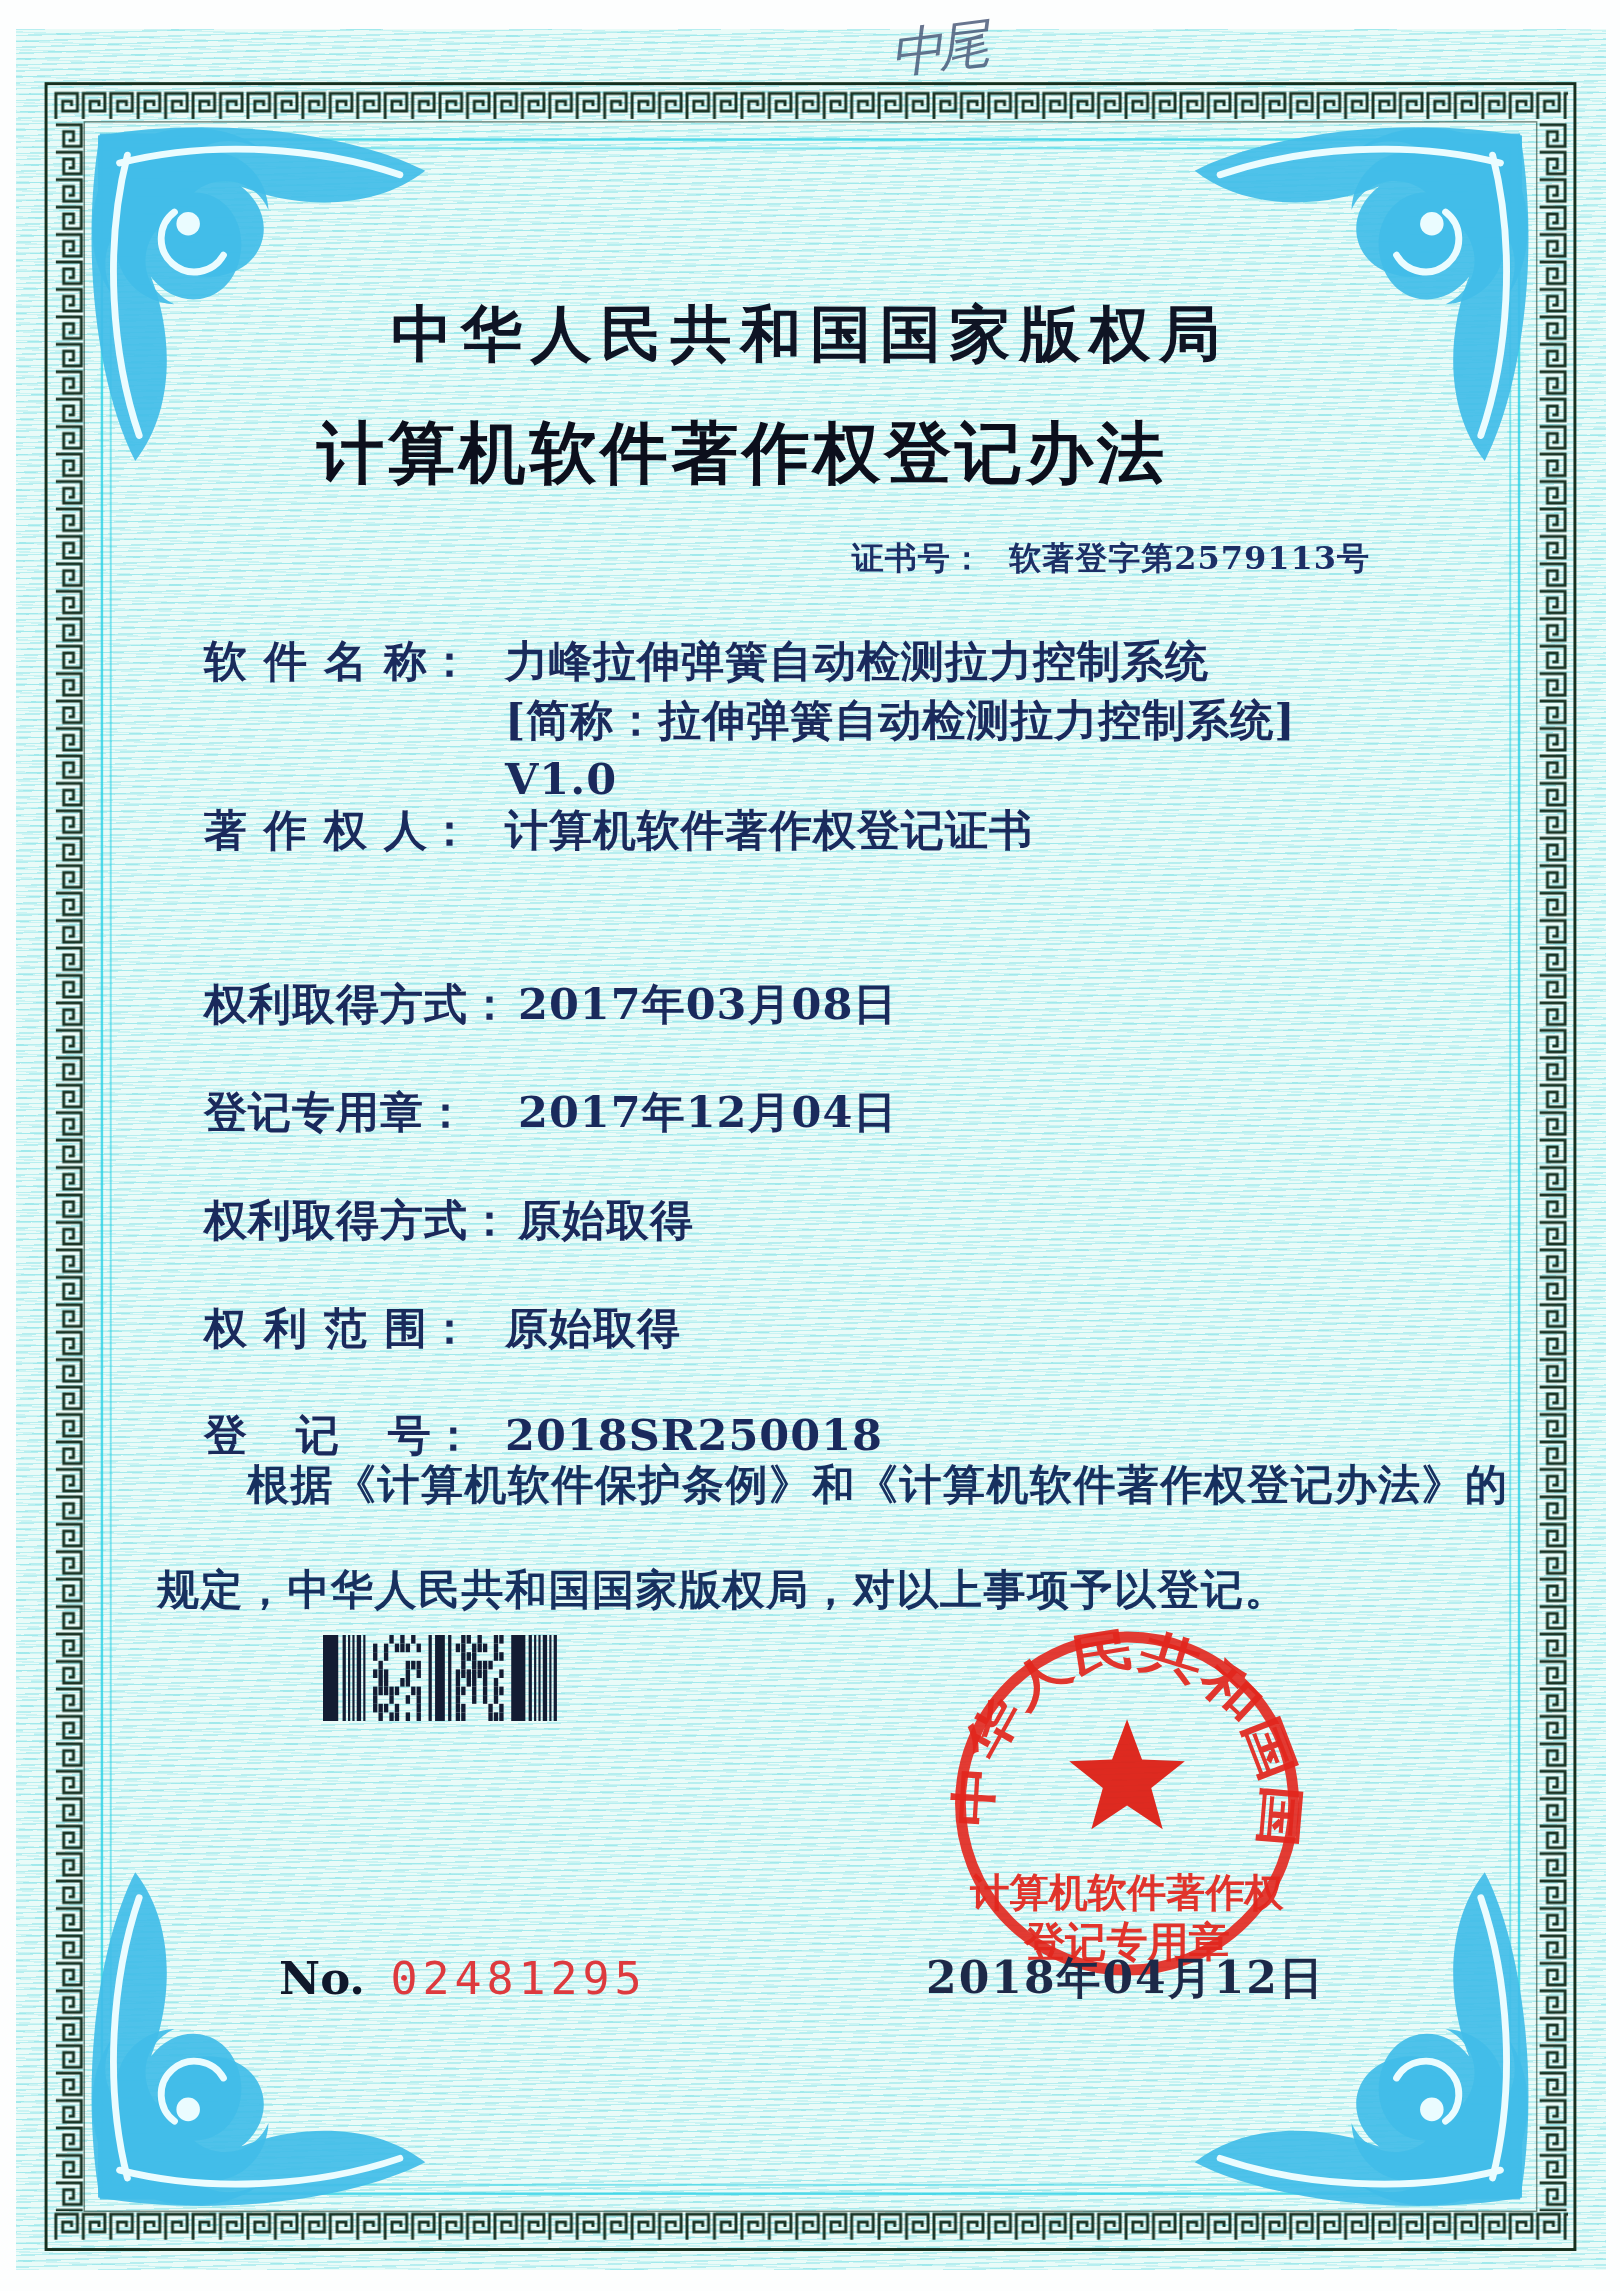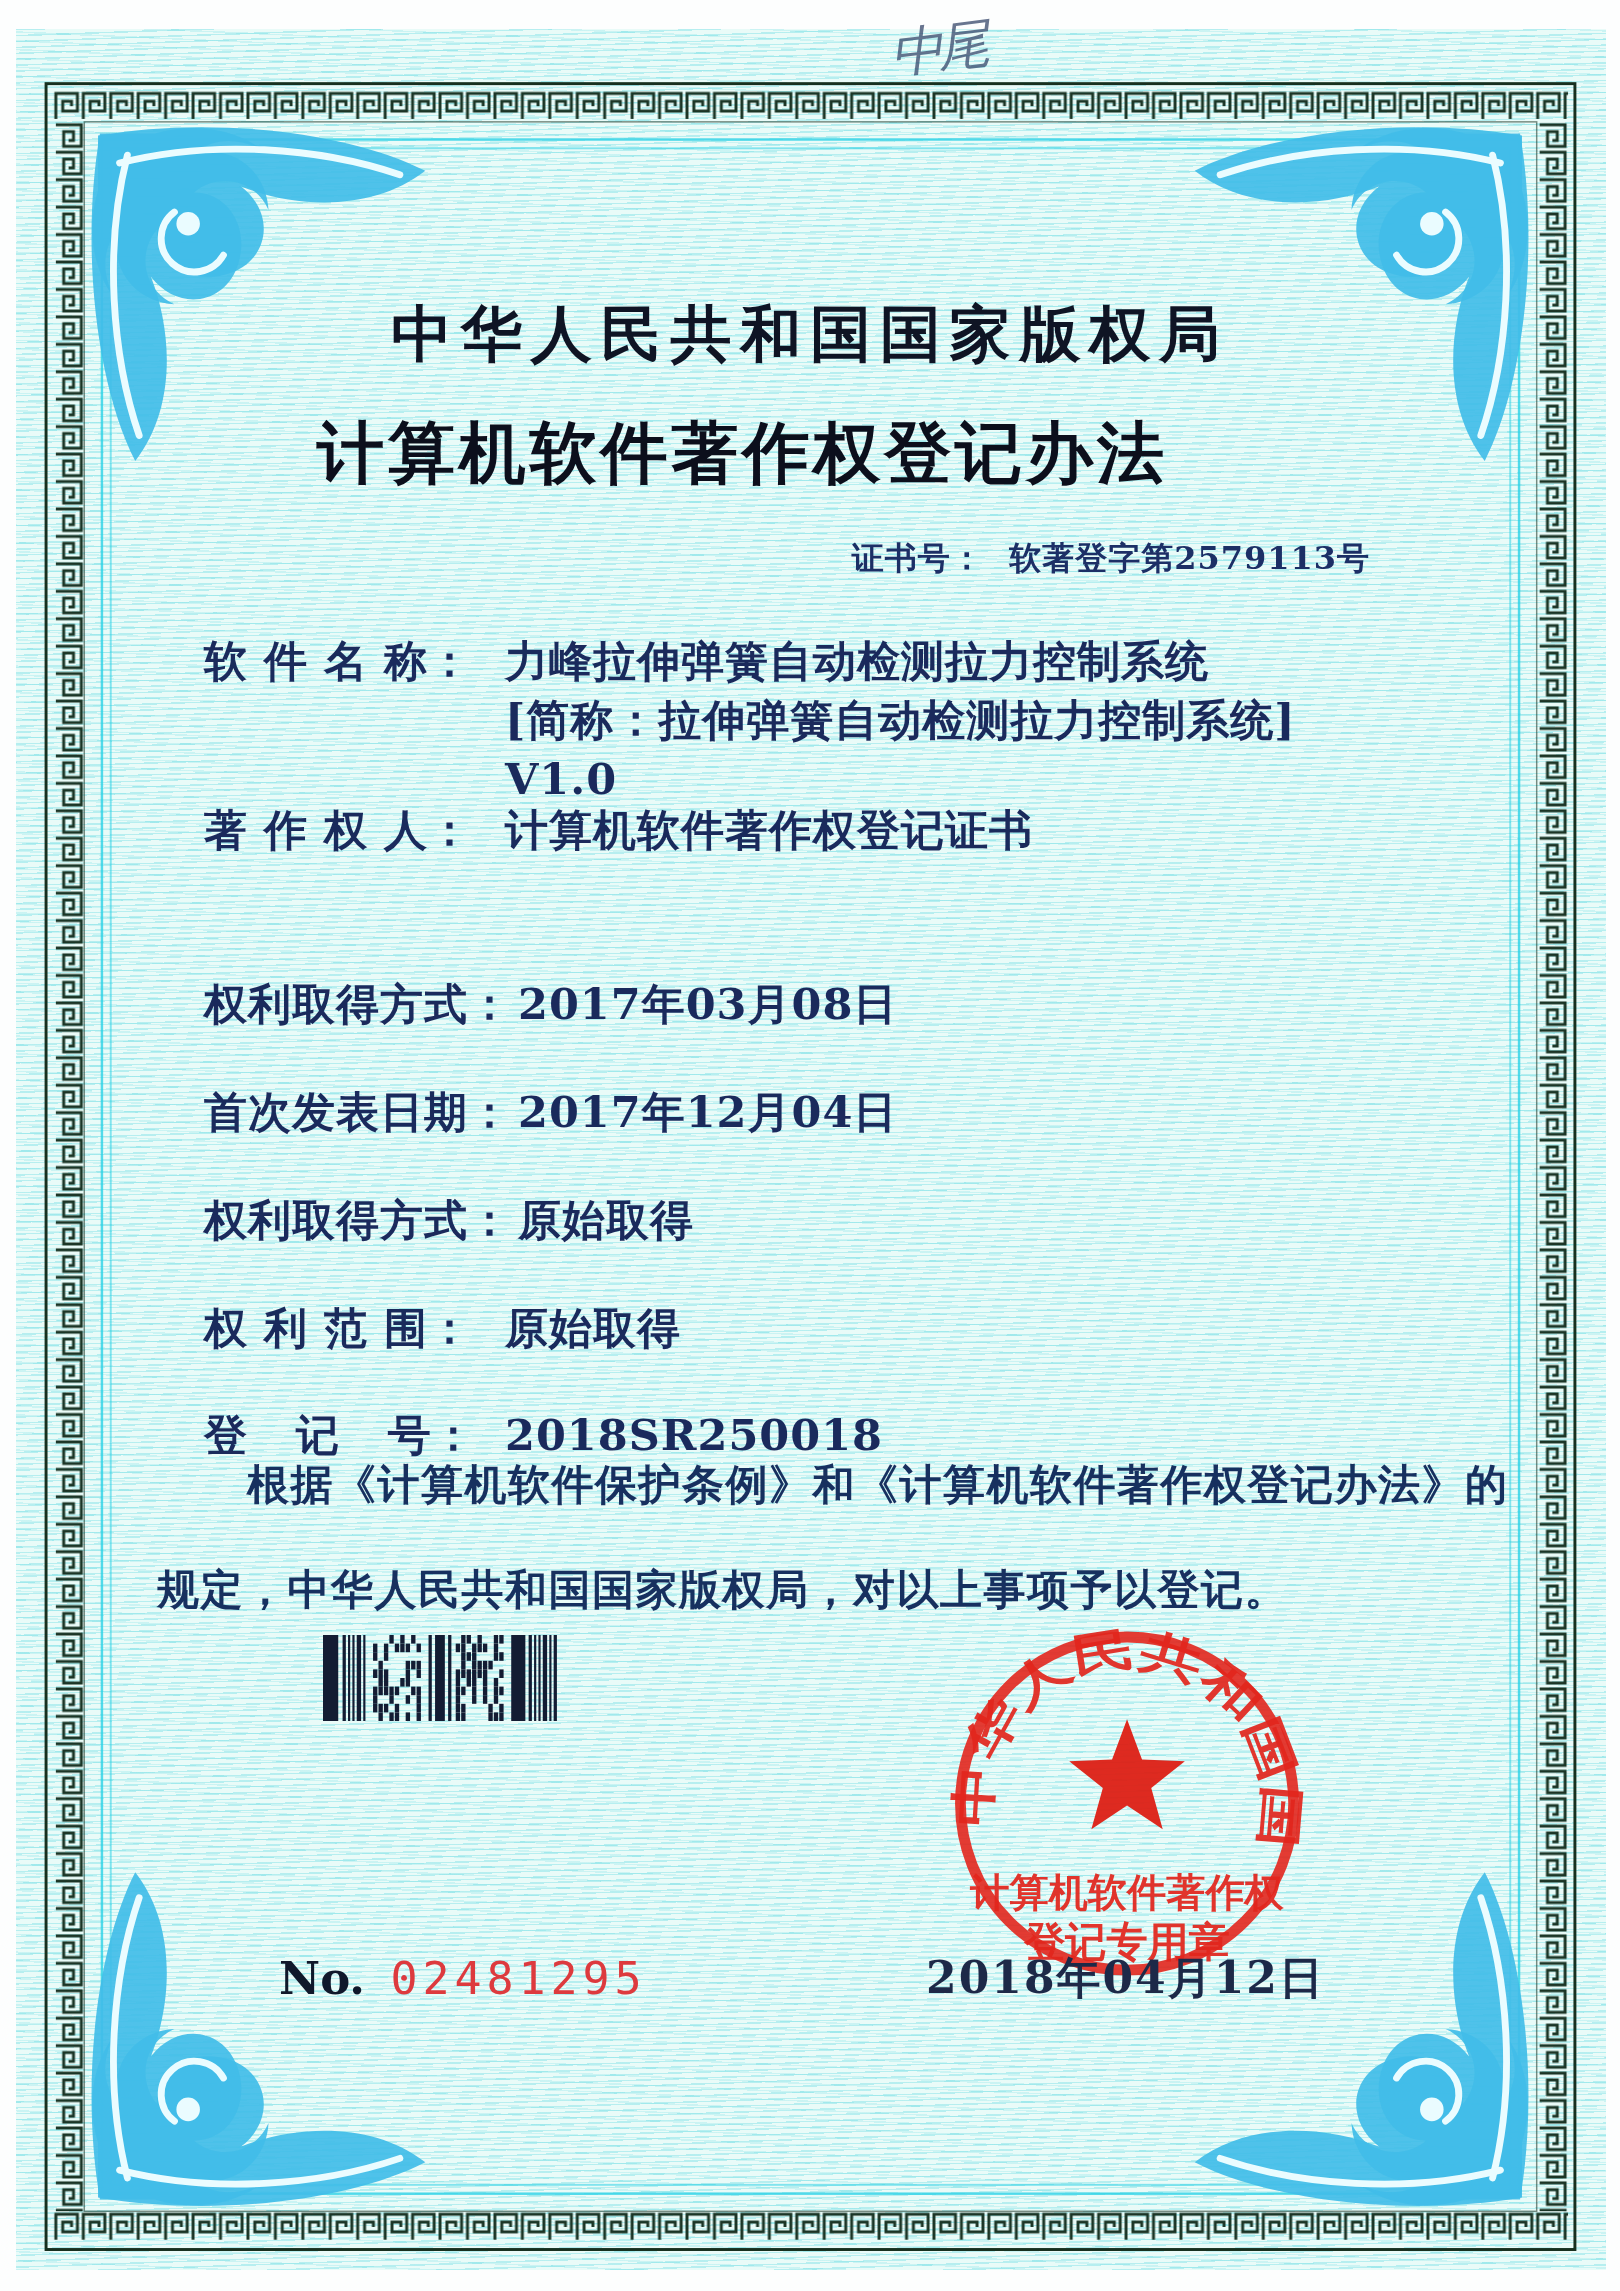--- a/index.html
+++ b/index.html
@@ -119,21 +119,21 @@
   <div class="val" style="top:633px">力峰拉伸弹簧自动检测拉力控制系统</div>
   <div class="val" style="top:692px">[简称：拉伸弹簧自动检测拉力控制系统]</div>
   <div class="val" style="top:751px">V1.0</div>
 
   <div class="lbl" style="top:802px">著 作 权 人：</div>
   <div class="val" style="top:802px">计算机软件著作权登记证书</div>
 
   <div class="lbl" style="top:976px">权利取得方式：</div>
   <div class="val" style="top:976px;left:518px">2017年03月08日</div>
 
-  <div class="lbl" style="top:1084px">首次发表日期：</div>
+  <div class="lbl" style="top:1084px">登记专用章：</div>
   <div class="val" style="top:1084px;left:518px">2017年12月04日</div>
 
   <div class="lbl" style="top:1192px">权利取得方式：</div>
   <div class="val" style="top:1192px;left:518px">原始取得</div>
 
   <div class="lbl" style="top:1300px">权 利 范 围：</div>
   <div class="val" style="top:1300px">原始取得</div>
 
   <div class="lbl" style="top:1407px">登   记   号：</div>
   <div class="val" style="top:1407px">2018SR250018</div>

